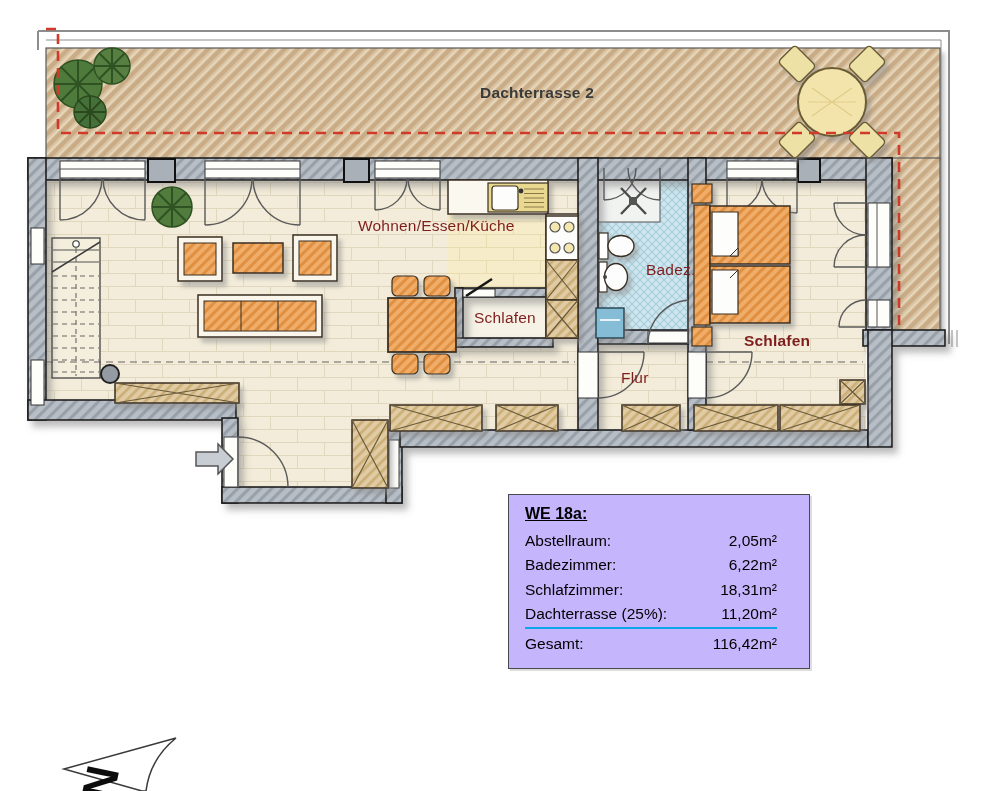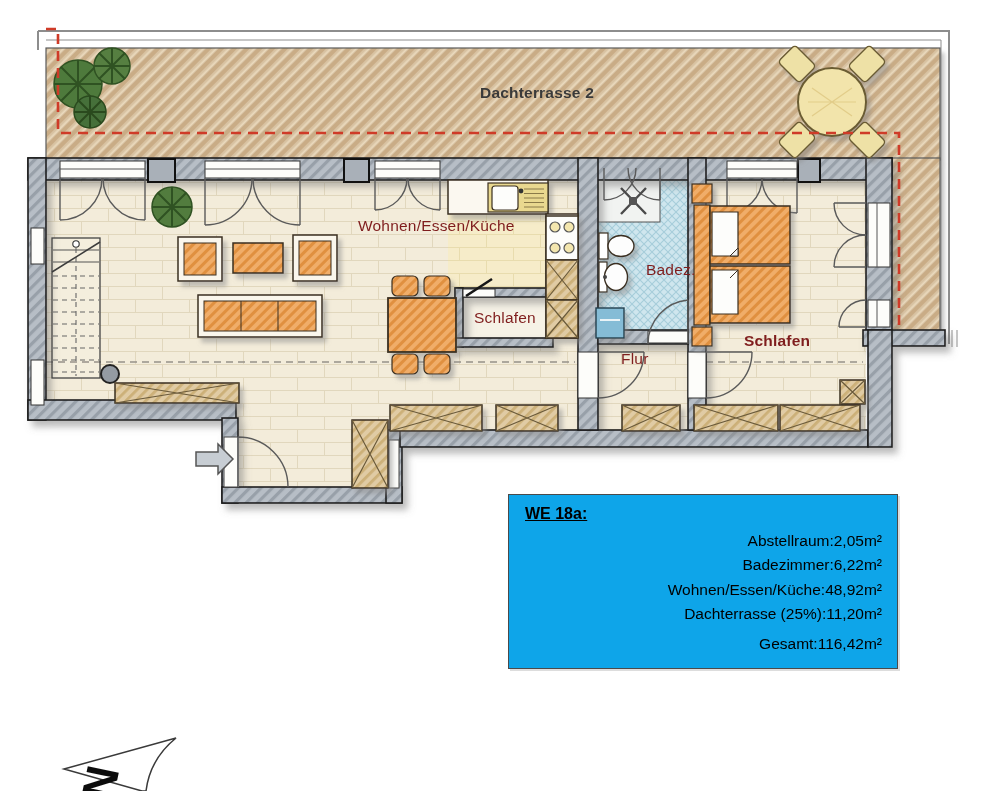--- a/index.html
+++ b/index.html
@@ -8,29 +8,29 @@
     font-family:"Liberation Sans", sans-serif;
   }
   #stage svg{position:absolute;left:0;top:0;}
   .plan-label{
     position:absolute;white-space:nowrap;color:#7f1d1d;
     font-size:15.5px;font-weight:500;letter-spacing:.2px;
   }
   .terrace-label{color:#3a3a3a;font-weight:bold;}
   
   .area-table{
-    position:absolute;left:508px;top:494px;width:390px;box-sizing:border-box;
-    background:#0ea5e9;border:1.5px solid #4a4a4a;box-shadow:2px 2px 0 rgba(120,120,120,.25);
-    padding:10px 15px 12px 16px;font-size:15.5px;color:#000;
+    position:absolute;left:508px;top:494px;width:302px;box-sizing:border-box;
+    background:#c4b5fd;border:1.5px solid #4a4a4a;box-shadow:2px 2px 0 rgba(120,120,120,.25);
+    padding:10px 32px 12px 16px;font-size:15.5px;color:#000;
   }
   .area-table .tbl-title{
     font-weight:bold;font-size:16px;text-decoration:underline;margin-bottom:6px;
   }
   .area-table .row{
-    display:flex;justify-content:flex-end;line-height:24.4px;
+    display:flex;justify-content:space-between;line-height:24.4px;
   }
   .area-table .row.ruled{border-bottom:2px solid #0ea5e9;}
   .area-table .row.total{font-weight:normal;padding-top:3px;}
 </style>
 </head>
 <body>
 
 <div id="stage">
 
 <svg width="1000" height="791" viewBox="0 0 1000 791">
@@ -307,36 +307,36 @@
   <g>
     <path d="M64,769 L176,738 Q150,759 146,791 L142,791 Z" fill="#ffffff" stroke="#3a3a3a" stroke-width="1.5"></path>
     <text x="0" y="0" transform="translate(116,786) rotate(-78)" font-size="46" font-weight="bold" fill="#0c0c0c" text-anchor="middle" font-family="Liberation Sans, sans-serif">N</text>
   </g>
 </svg>
 
 <div class="plan-label terrace-label" style="left:480px;top:84px;">Dachterrasse 2</div>
 <div class="plan-label" style="left:358px;top:217px;">Wohnen/Essen/Küche</div>
 <div class="plan-label" style="left:622px;top:261px;margin-left:24px;">Badez.</div>
 <div class="plan-label" style="left:474px;top:309px;">Schlafen</div>
-<div class="plan-label" style="left:621px;top:350px;">Flur</div>
+<div class="plan-label" style="left:621px;top:369px;">Flur</div>
 <div class="plan-label" style="left:744px;top:332px;font-weight:bold;">Schlafen</div>
 
 <div class="area-table">
   <div class="tbl-title">WE 18a:</div>
   <div class="row">
     <span>Abstellraum:</span>
     <span>2,05m²</span>
   </div>
   <div class="row">
     <span>Badezimmer:</span>
     <span>6,22m²</span>
   </div>
   <div class="row">
-    <span>Wohnen/Essen/Küche:</span>
-    <span>48,92m²</span>
+    <span>Schlafzimmer:</span>
+    <span>18,31m²</span>
   </div>
   <div class="row ruled">
     <span>Dachterrasse (25%):</span>
     <span>11,20m²</span>
   </div>
   <div class="row total">
     <span>Gesamt:</span>
     <span>116,42m²</span>
   </div>
 </div>

